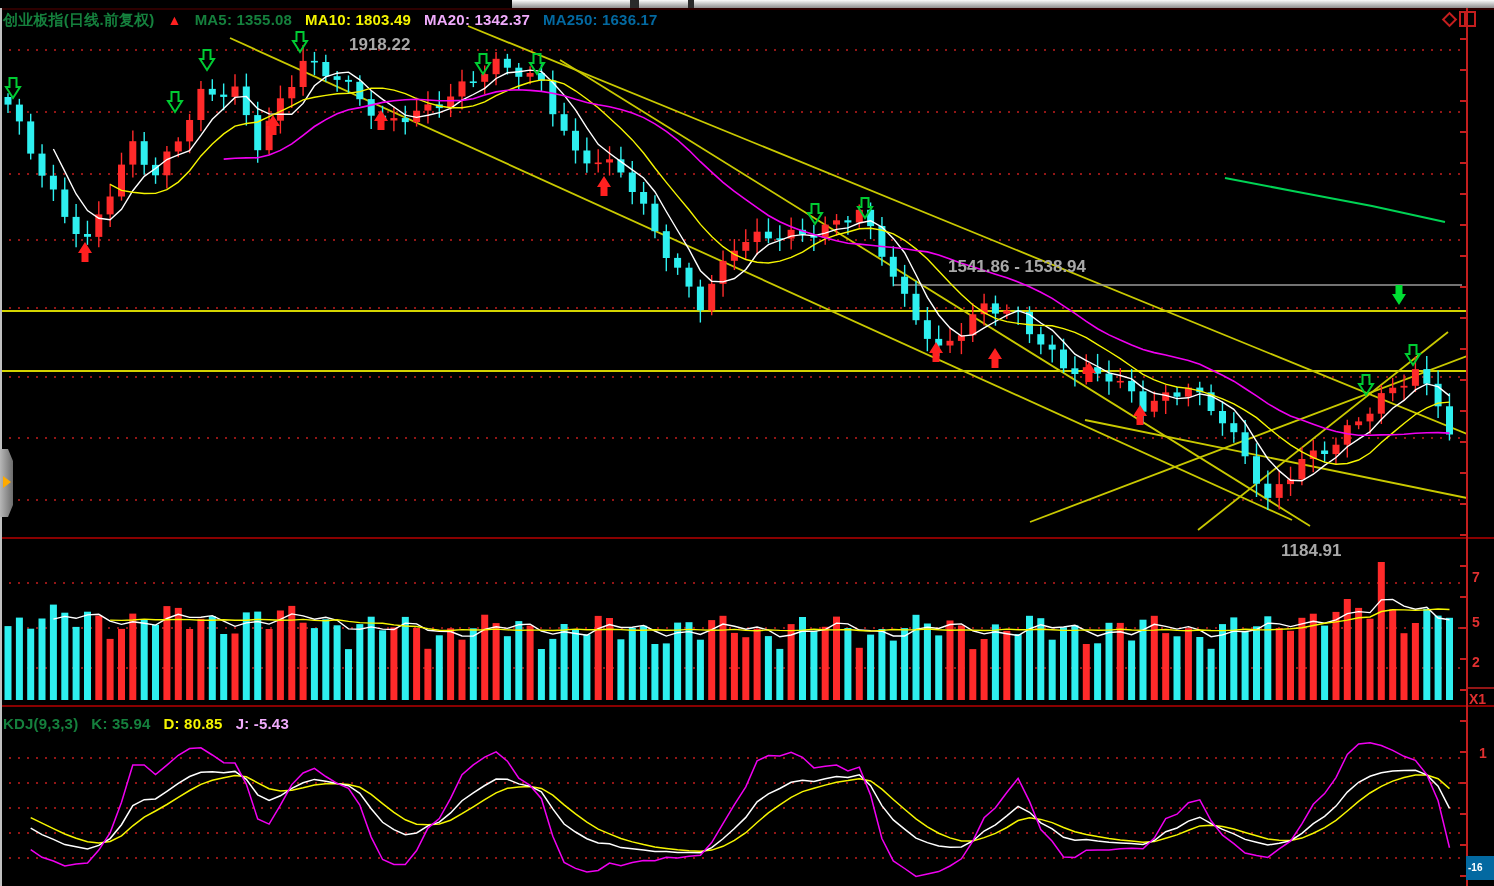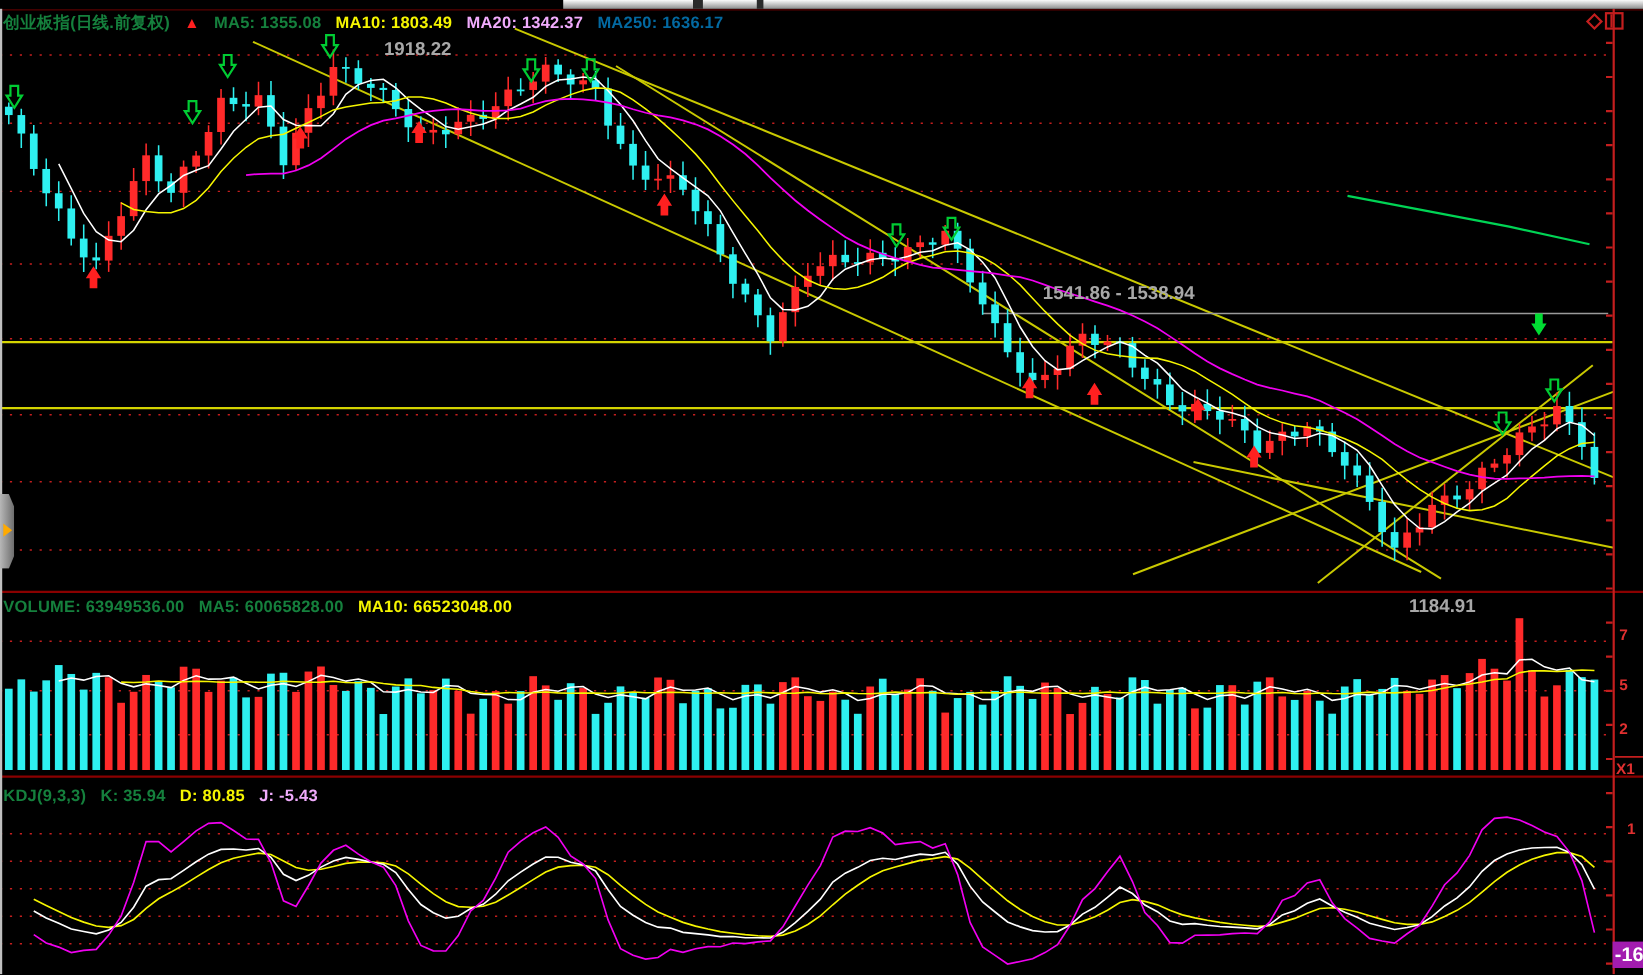--- a/index.html
+++ b/index.html
@@ -26,22 +26,22 @@
   .lbl{position:absolute;color:#a8a8a8;font-size:17px;font-weight:bold;z-index:3;white-space:nowrap;}
   #peak-lbl{left:316px;top:35px;margin-left:33px;}
   #range-lbl{left:948px;top:257px;}
   #low-lbl{left:1281px;top:500px;margin-top:41px;}
 
   
   .axlbl{position:absolute;left:1472px;color:#e03030;font-size:14px;font-weight:bold;z-index:3;}
   #vl0{top:569px;} #vl1{top:614px;} #vl2{top:654px;}
   #vmult{top:691px;left:1469px;}
   #kl0{top:745px;left:1479px;}
-  #kdj-badge{position:absolute;left:1466px;top:856px;width:28px;height:24px;background:#a21caf;
-    color:#fff;font-size:18px;font-weight:bold;line-height:24px;text-align:left;padding-left:2px;
+  #kdj-badge{position:absolute;left:1466px;top:856px;width:28px;height:24px;background:#0369a1;
+    color:#fff;font-size:10px;font-weight:bold;line-height:24px;text-align:left;padding-left:2px;
     z-index:3;box-sizing:border-box;}
 
   
   .ticon{position:absolute;z-index:4;box-sizing:border-box;}
   #diamond{left:1444px;top:14px;width:11px;height:11px;border:2px solid #c41e1e;transform:rotate(45deg);}
   #winicon{left:1459px;top:11px;width:17px;height:16px;border:2px solid #c41e1e;}
   #winicon .pane{position:absolute;left:3px;top:0;width:2px;height:12px;background:#c41e1e;}
 
   
   #side-tab{position:absolute;left:0;top:449px;width:13px;height:68px;z-index:3;
@@ -552,23 +552,20 @@
 
   <div class="ticon" id="diamond"></div>
   <div class="ticon" id="winicon">
     <div class="pane"></div>
   </div>
 
   <div class="hdr" id="main-hdr">
     <span class="w">创业板指(日线.前复权)</span><span class="arrow-up-glyph">▲</span><span class="w">MA5: 1355.08</span><span class="y">MA10: 1803.49</span><span class="m">MA20: 1342.37</span><span class="g">MA250: 1636.17</span>
   </div>
 
-  <div class="hdr" id="vol-hdr">
-    <span class="w">VOLUME: 63949536.00</span><span class="w">MA5: 60065828.00</span><span class="y">MA10: 66523048.00</span>
-  </div>
 
   <div class="hdr" id="kdj-hdr">
     <span class="w">KDJ(9,3,3)</span><span class="w">K: 35.94</span><span class="y">D: 80.85</span><span class="m">J: -5.43</span>
   </div>
 
   <div class="lbl" id="peak-lbl">1918.22</div>
   <div class="lbl" id="range-lbl">1541.86 - 1538.94</div>
   <div class="lbl" id="low-lbl">1184.91</div>
 
   <div class="axlbl" id="vl0">7</div>

